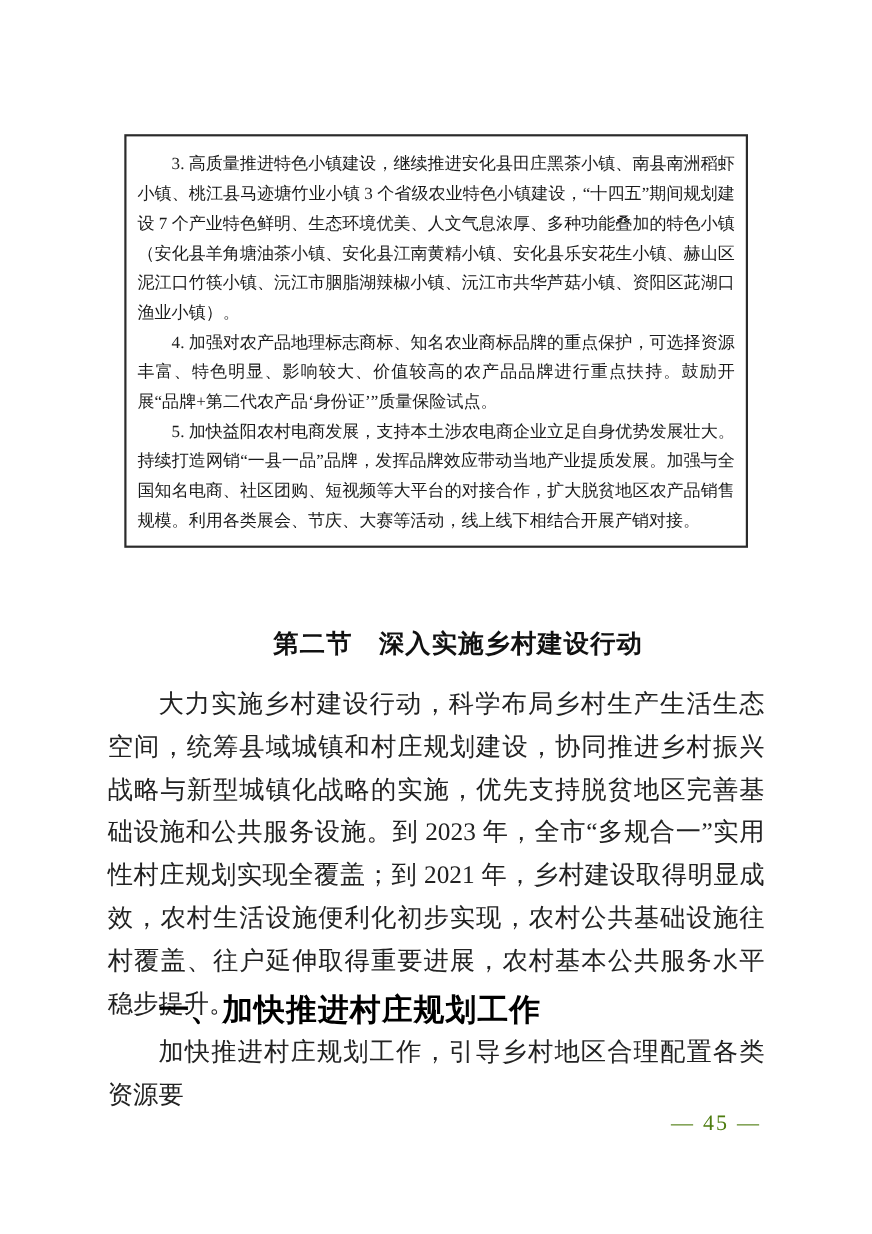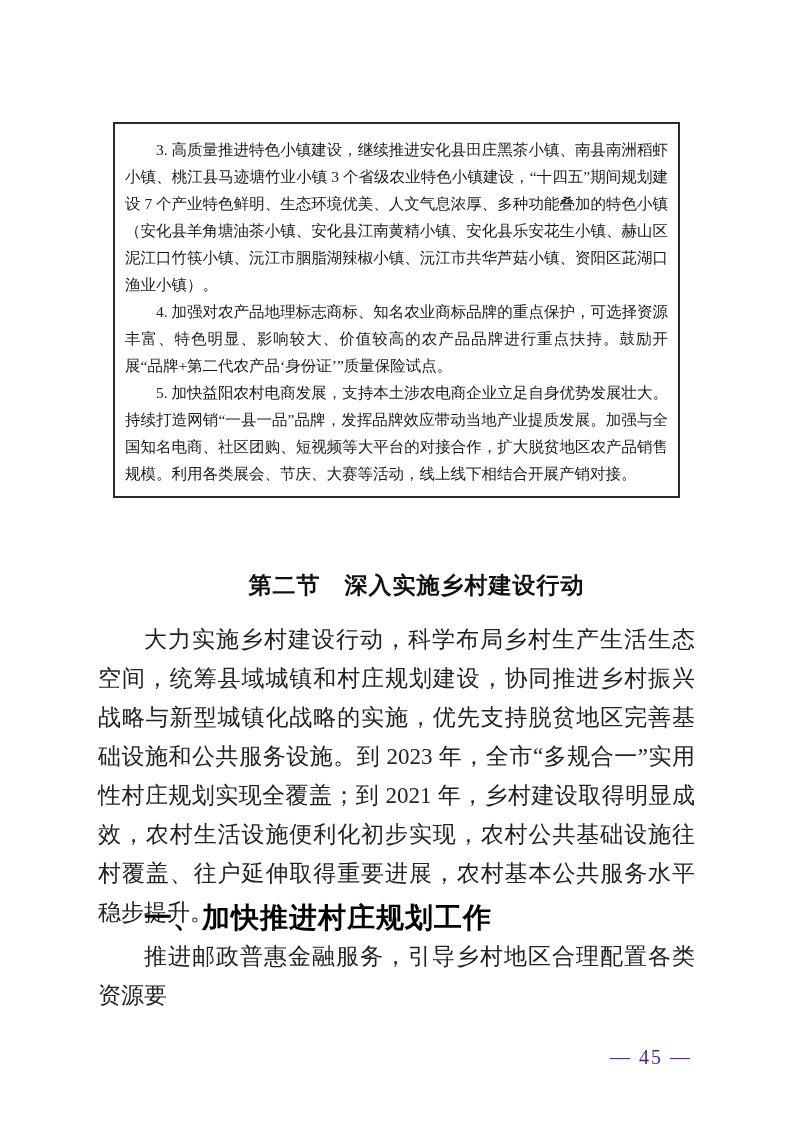--- a/index.html
+++ b/index.html
@@ -80,38 +80,37 @@
     color: #000000;
     letter-spacing: 1px;
   }
   
   .page-number {
     position: absolute;
     top: 1010px;
     right: 101px;
     font-size: 20px;
     letter-spacing: 2px;
-    color: #4c1d95;
-    margin-top: 36px;
+    color: #4d7c0f;
   }
 </style>
 </head>
 <body>
 
 <div class="page">
 
   <div class="items-box">
     <p class="indent">3. 高质量推进特色小镇建设，继续推进安化县田庄黑茶小镇、南县南洲稻虾小镇、桃江县马迹塘竹业小镇 3 个省级农业特色小镇建设，“十四五”期间规划建设 7 个产业特色鲜明、生态环境优美、人文气息浓厚、多种功能叠加的特色小镇（安化县羊角塘油茶小镇、安化县江南黄精小镇、安化县乐安花生小镇、赫山区泥江口竹筷小镇、沅江市胭脂湖辣椒小镇、沅江市共华芦菇小镇、资阳区茈湖口渔业小镇）。</p>
     <p class="indent">4. 加强对农产品地理标志商标、知名农业商标品牌的重点保护，可选择资源丰富、特色明显、影响较大、价值较高的农产品品牌进行重点扶持。鼓励开展“品牌+第二代农产品‘身份证’”质量保险试点。</p>
     <p class="indent">5. 加快益阳农村电商发展，支持本土涉农电商企业立足自身优势发展壮大。持续打造网销“一县一品”品牌，发挥品牌效应带动当地产业提质发展。加强与全国知名电商、社区团购、短视频等大平台的对接合作，扩大脱贫地区农产品销售规模。利用各类展会、节庆、大赛等活动，线上线下相结合开展产销对接。</p>
   </div>
 
   <h2 class="section-heading">第二节　深入实施乡村建设行动</h2>
 
   <p class="body-par par-main">大力实施乡村建设行动，科学布局乡村生产生活生态空间，统筹县域城镇和村庄规划建设，协同推进乡村振兴战略与新型城镇化战略的实施，优先支持脱贫地区完善基础设施和公共服务设施。到 2023 年，全市“多规合一”实用性村庄规划实现全覆盖；到 2021 年，乡村建设取得明显成效，农村生活设施便利化初步实现，农村公共基础设施往村覆盖、往户延伸取得重要进展，农村基本公共服务水平稳步提升。</p>
 
   <h3 class="subsection-heading">一、加快推进村庄规划工作</h3>
 
-  <p class="body-par par-sub">推进邮政普惠金融服务，引导乡村地区合理配置各类资源要</p>
+  <p class="body-par par-sub">加快推进村庄规划工作，引导乡村地区合理配置各类资源要</p>
 
   <div class="page-number">— 45 —</div>
 
 </div>
 
 </body></html>

